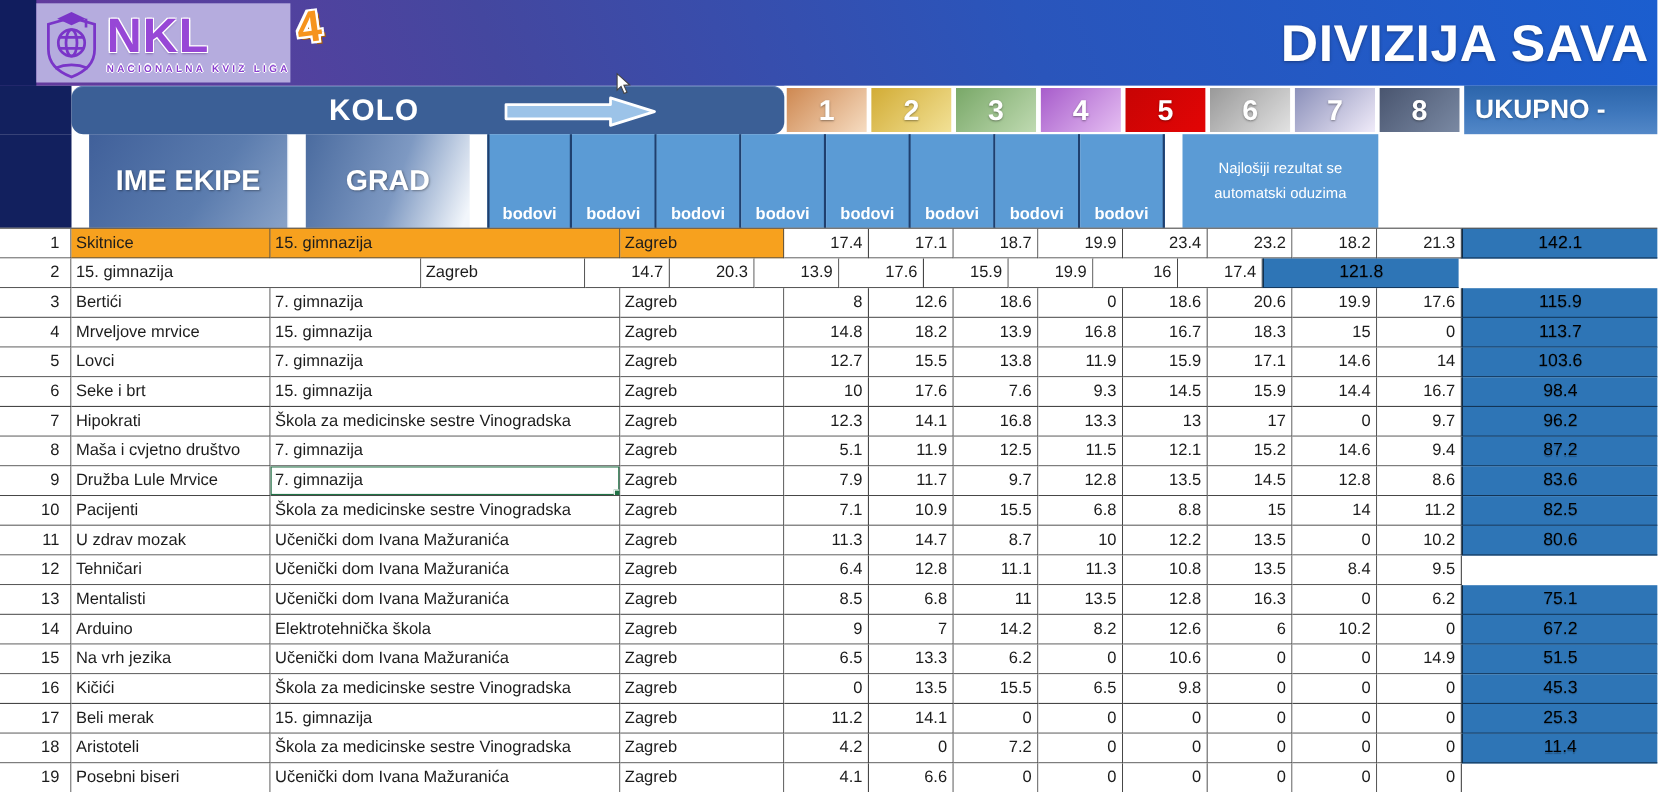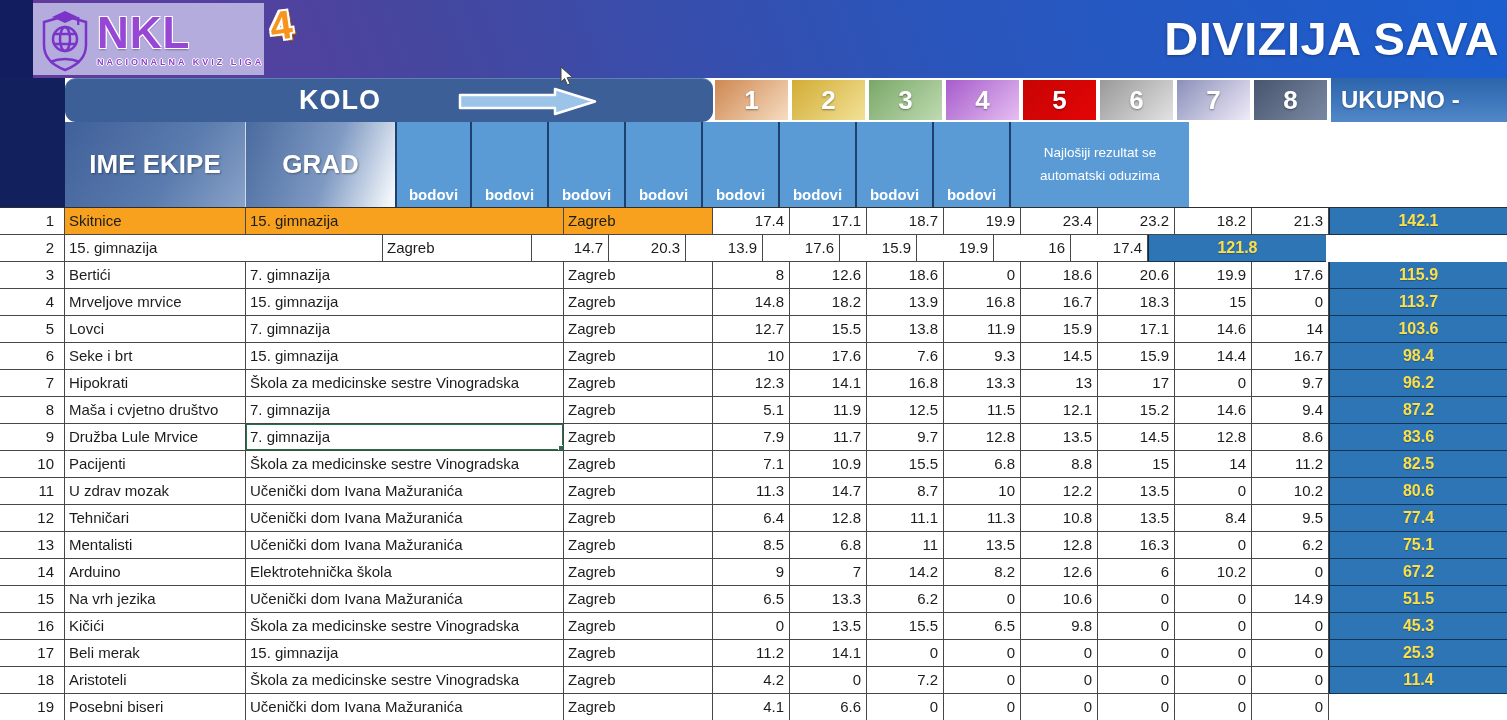--- a/index.html
+++ b/index.html
@@ -38,21 +38,21 @@
   .round-cell{width:77px;height:44px;box-sizing:border-box;border:2px solid #fff;
     display:flex;align-items:center;justify-content:center;color:#fff;font-weight:bold;
     font-size:26px;text-shadow:0 1px 2px rgba(0,0,0,.4);}
   .ukupno-head{width:178px;box-sizing:border-box;border-left:2px solid #fff;
     background:linear-gradient(180deg,#2c65ab 0%,#3e77bc 55%,#5388c8 100%);
     color:#fff;font-weight:bold;font-size:24px;display:flex;align-items:center;
     padding-left:10px;text-shadow:0 1px 2px rgba(0,0,0,.3);}
 
   
   .header-row{position:absolute;left:0;top:122px;width:1350px;height:85px;display:flex;
-    box-sizing:border-box;}
+    box-sizing:border-box;gap:16px;}
   .corner-b{width:65px;background:#12205e;}
   .col-head{display:flex;align-items:center;justify-content:center;color:#fff;
     font-weight:bold;font-size:26px;box-sizing:border-box;
     text-shadow:1px 1px 2px rgba(0,0,0,.35);border-right:1px solid #cdd9eb;}
   .head-team{width:181px;background:linear-gradient(125deg,#40609a 0%,#5b7cae 60%,#8aa3c8 100%);}
   .head-school{width:318px;background:linear-gradient(125deg,#45669c 0%,#7b96bf 70%,#b9cadf 100%);}
   .head-city{width:149px;background:linear-gradient(110deg,#4a6b9f 0%,#7e99c2 55%,#f2f6fb 96%);border-right:none;}
   .bodovi-cell{width:77px;background:#5b9bd5;box-sizing:border-box;border-right:2px solid #1f3f6e;
     display:flex;align-items:flex-end;justify-content:center;padding-bottom:4px;
     color:#fff;font-weight:bold;font-size:15px;}
@@ -65,21 +65,21 @@
   .rows{position:absolute;left:0;top:207px;width:1507px;border-top:1px solid #2e2e2e;}
   .row{display:flex;height:27px;}
   .cell{box-sizing:border-box;height:27px;line-height:25px;font-size:15px;color:#1c1c1c;
     background:#fff;border-right:1px solid #474747;border-bottom:1px solid #474747;
     overflow:hidden;white-space:nowrap;position:relative;}
   .c-num{width:65px;text-align:right;padding-right:10px;}
   .c-name{width:181px;padding-left:4px;}
   .c-school{width:318px;padding-left:4px;}
   .c-city{width:149px;padding-left:4px;}
   .c-score{width:77px;text-align:right;padding-right:5px;}
-  .c-total{width:178px;background:#2e75b6;color:#fde047;font-weight:bold;text-align:center;
+  .c-total{width:178px;background:#2e75b6;color:#000000;font-weight:normal;text-align:center;
     font-size:16px;border-right:none;border-bottom:1px solid #123456;border-left:1px solid #0e2a45;
     text-shadow:0 1px 1px rgba(0,0,0,.25);}
   .row.hl .c-name,.row.hl .c-school,.row.hl .c-city{background:#f7a11e;}
 
   
   .cell.selected::after{content:'';position:absolute;inset:-1px;border:2px solid #217346;
     pointer-events:none;z-index:3;}
   .fill-handle{position:absolute;right:-3px;bottom:-3px;width:6px;height:6px;
     background:#217346;border:1px solid #fff;z-index:4;}
 
@@ -325,21 +325,20 @@
         <div class="cell c-school">Učenički dom Ivana Mažuranića</div>
         <div class="cell c-city">Zagreb</div>
         <div class="cell c-score">6.4</div>
         <div class="cell c-score">12.8</div>
         <div class="cell c-score">11.1</div>
         <div class="cell c-score">11.3</div>
         <div class="cell c-score">10.8</div>
         <div class="cell c-score">13.5</div>
         <div class="cell c-score">8.4</div>
         <div class="cell c-score">9.5</div>
-        <div class="cell c-total">77.4</div>
       </div>
       <div class="row">
         <div class="cell c-num">13</div>
         <div class="cell c-name">Mentalisti</div>
         <div class="cell c-school">Učenički dom Ivana Mažuranića</div>
         <div class="cell c-city">Zagreb</div>
         <div class="cell c-score">8.5</div>
         <div class="cell c-score">6.8</div>
         <div class="cell c-score">11</div>
         <div class="cell c-score">13.5</div>

